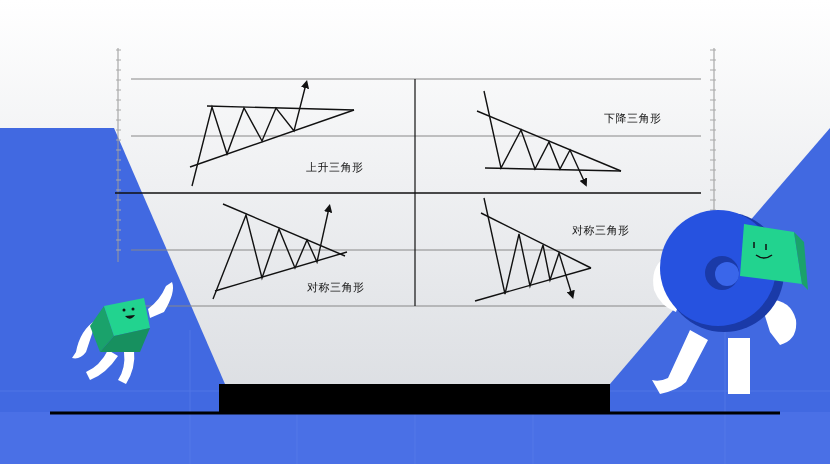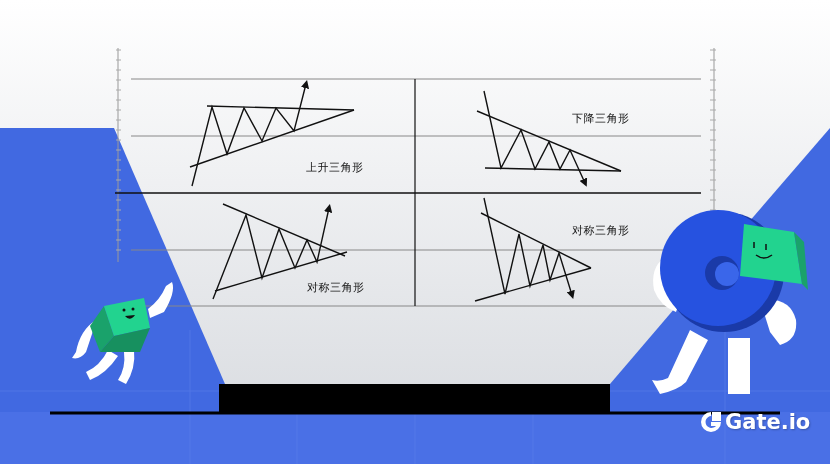--- a/index.html
+++ b/index.html
@@ -149,25 +149,18 @@
     <polygon points="744,224 794,232 802,284 740,276" fill="#22d38f"></polygon>
     <polygon points="794,232 804,242 808,290 802,284" fill="#1aa26b"></polygon>
     <line x1="754" y1="242" x2="754" y2="248" stroke="#111" stroke-width="1.5"></line>
     <line x1="766" y1="244" x2="766" y2="250" stroke="#111" stroke-width="1.5"></line>
     <path d="M756,255 Q764,261 772,255" stroke="#111" stroke-width="1.5" fill="none"></path>
   </g>
 </svg>
 
   
   <div class="label" style="left:306px;top:160px;">上升三角形</div>
-  <div class="label" style="left:572px;top:111px;text-align:center;">下降三角形</div>
+  <div class="label" style="left:604px;top:111px;text-align:center;">下降三角形</div>
   <div class="label" style="left:307px;top:280px;">对称三角形</div>
   <div class="label" style="left:572px;top:223px;">对称三角形</div>
 
   
-  <div class="logo">
-    <svg width="24" height="24" viewBox="0 0 24 24">
-      <path d="M12,2 A10,10 0 1,0 22,12 L12,12 L12,16 L17,16 A6,6 0 1,1 12,6 z" fill="#fff"></path>
-      <rect x="13" y="2" width="9" height="9" fill="#fff"></rect>
-    </svg>
-    <span>Gate.io</span>
-  </div>
 </div>
 
 </body></html>

